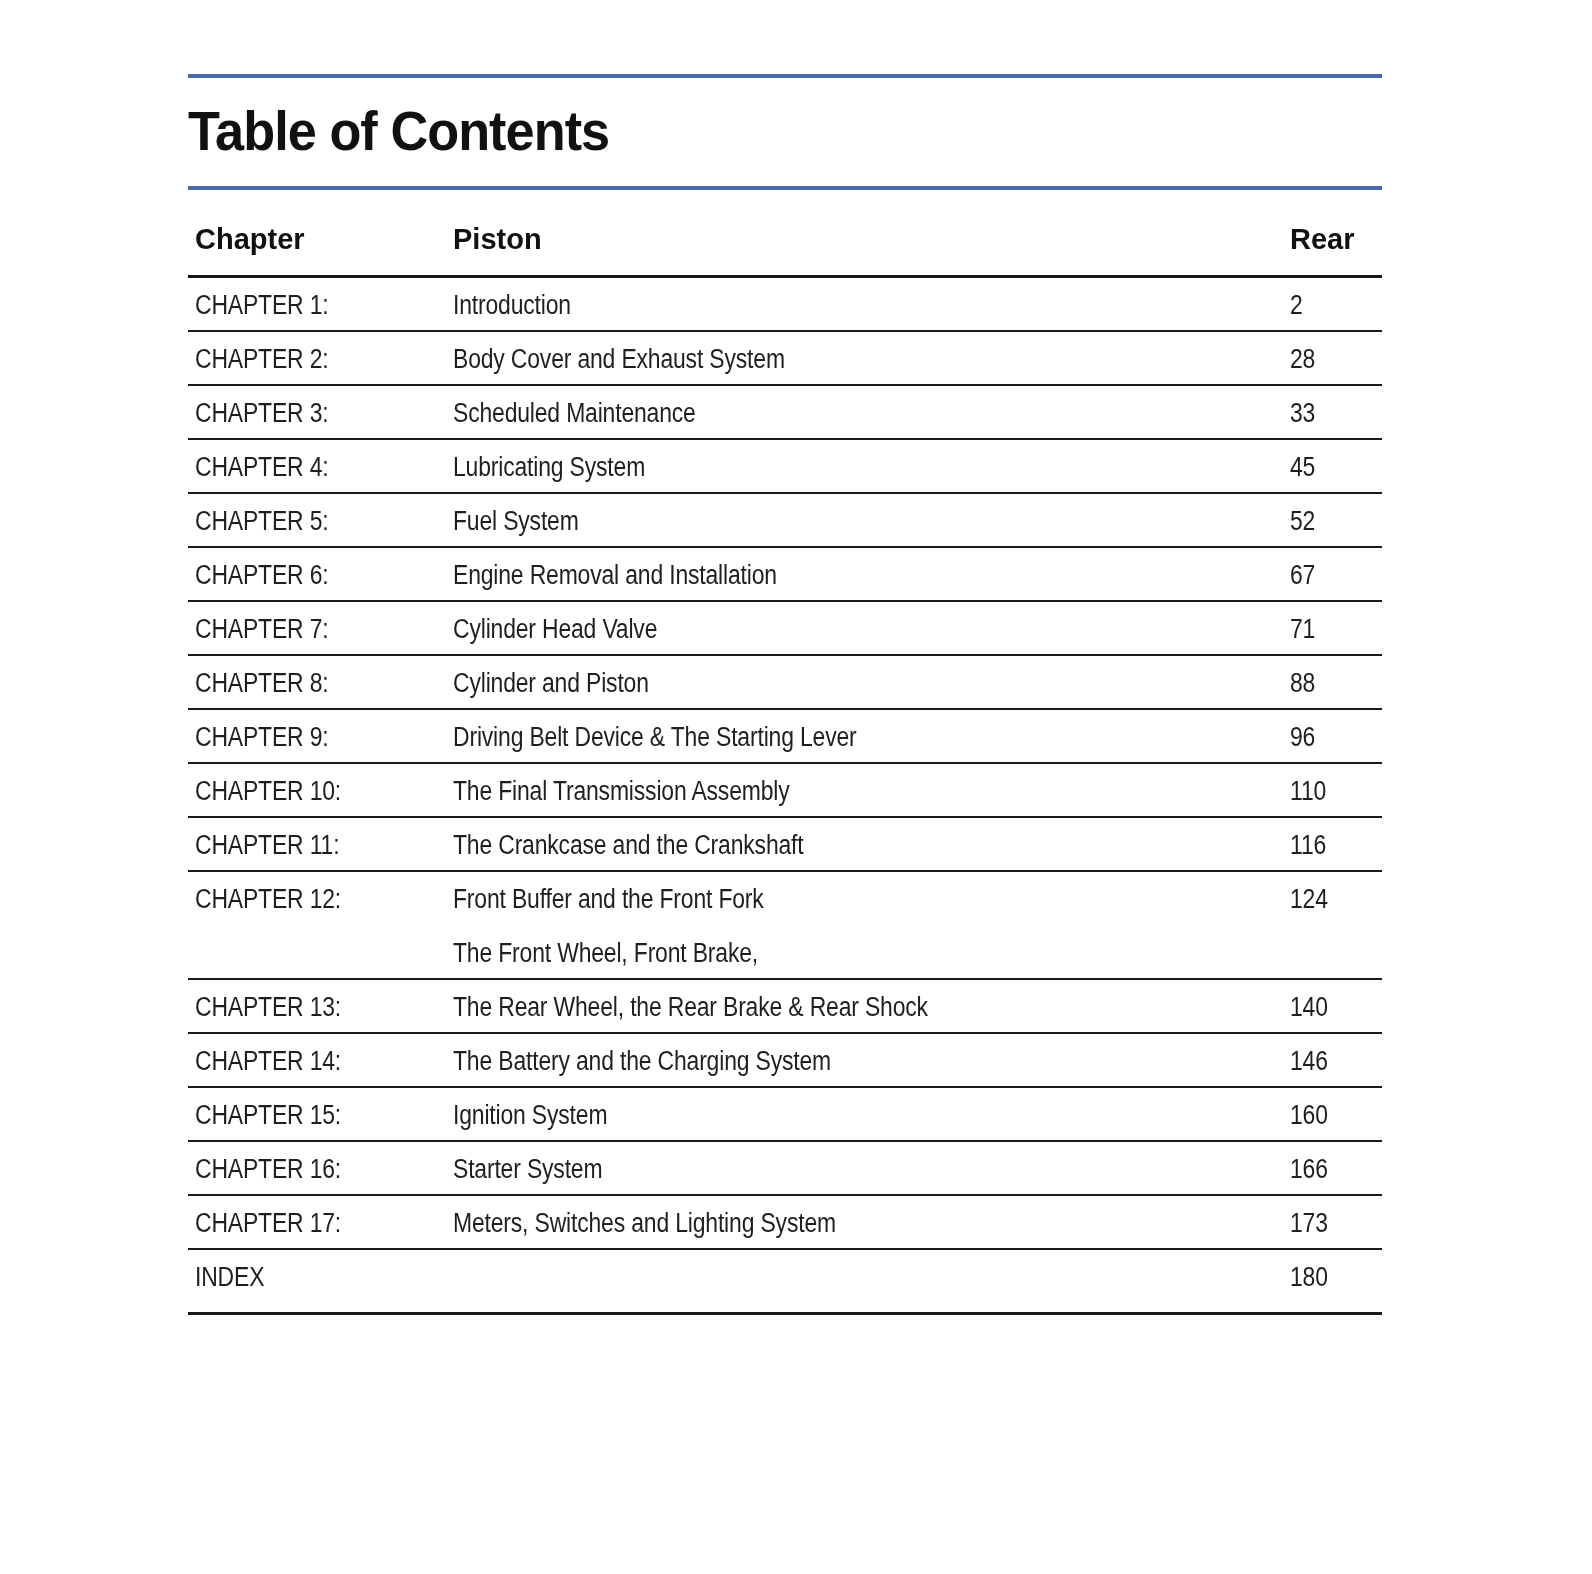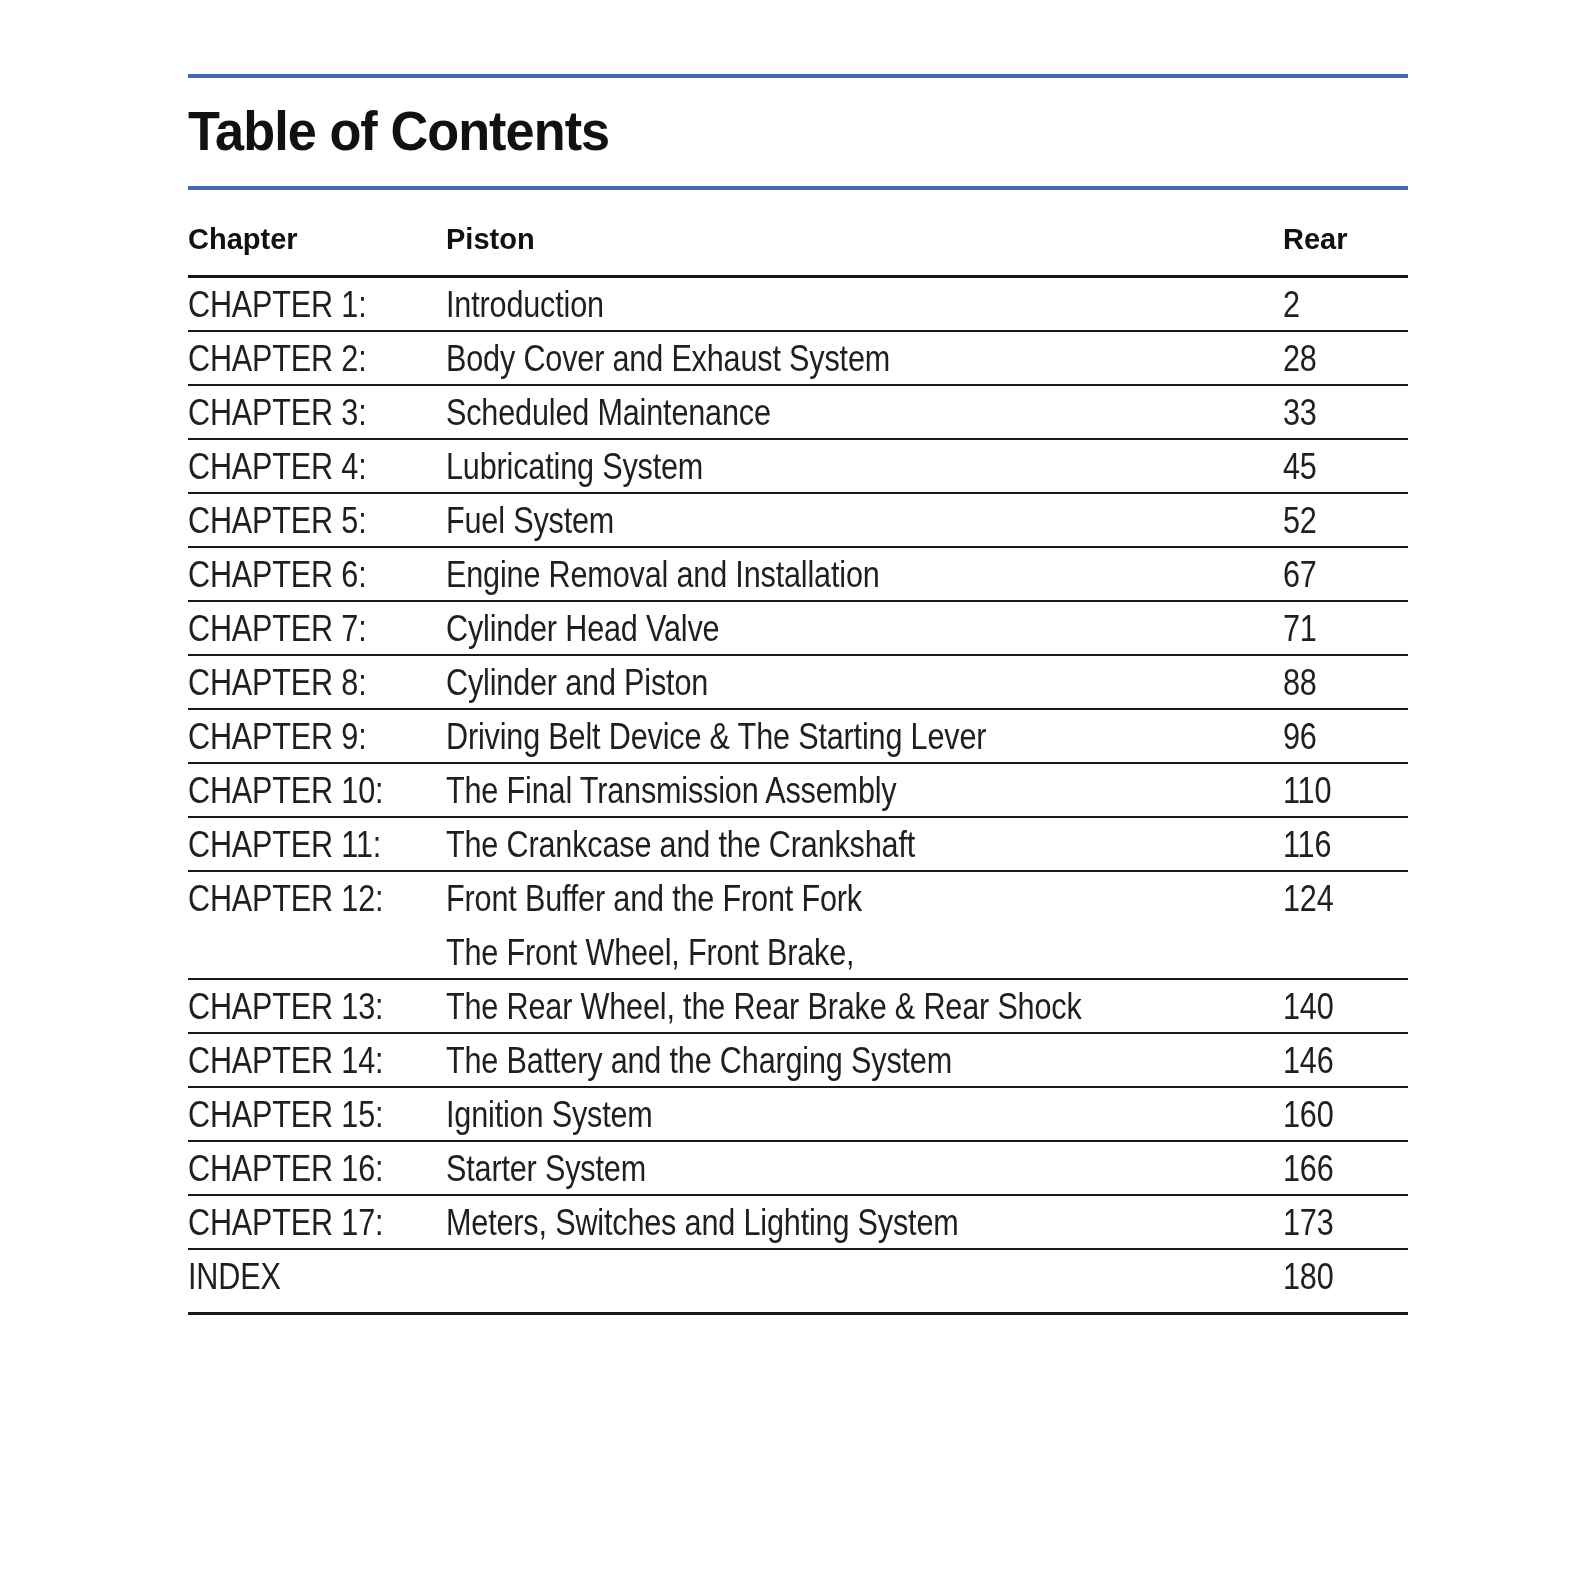--- a/index.html
+++ b/index.html
@@ -6,21 +6,20 @@
   body {
     font-family: "Liberation Sans", "DejaVu Sans", sans-serif;
     background: #ffffff;
   }
   .page {
     position: relative;
     width: 1382px;
     height: 1574px;
     background: #ffffff;
     overflow: hidden;
-    padding-left: 41px;
   }
   .doc {
     position: absolute;
     left: 188px;
     top: 74px;
     width: 1220px;
   }
   .rule-blue {
     height: 4px;
     background: #4a69ad; 
@@ -47,28 +46,28 @@
     padding-bottom: 9px;
     border-bottom: 3px solid #161616;
     font-size: 29px;
     font-weight: 700;
     color: #111111;
   }
   .toc-row {
     box-sizing: content-box;
     height: 52px;
     border-bottom: 2px solid #1a1a1a;
-    font-size: 36px;
+    font-size: 27px;
     color: #1f1f1f;
     align-items: start;
     overflow: hidden;
   }
   .toc-row.double { height: 106px; }
   .toc-row.last   { height: 62px; border-bottom-width: 3px; }
-  .cell { line-height: 54px; }
+  .cell { line-height: 54px; margin-left: 7px; }
   .cell .line { line-height: 54px; }
   .cx {
     display: inline-block;
     transform: scaleX(0.85);
     transform-origin: 0 50%;
     white-space: nowrap;
     letter-spacing: -0.2px;
   }
 </style>
 </head>

